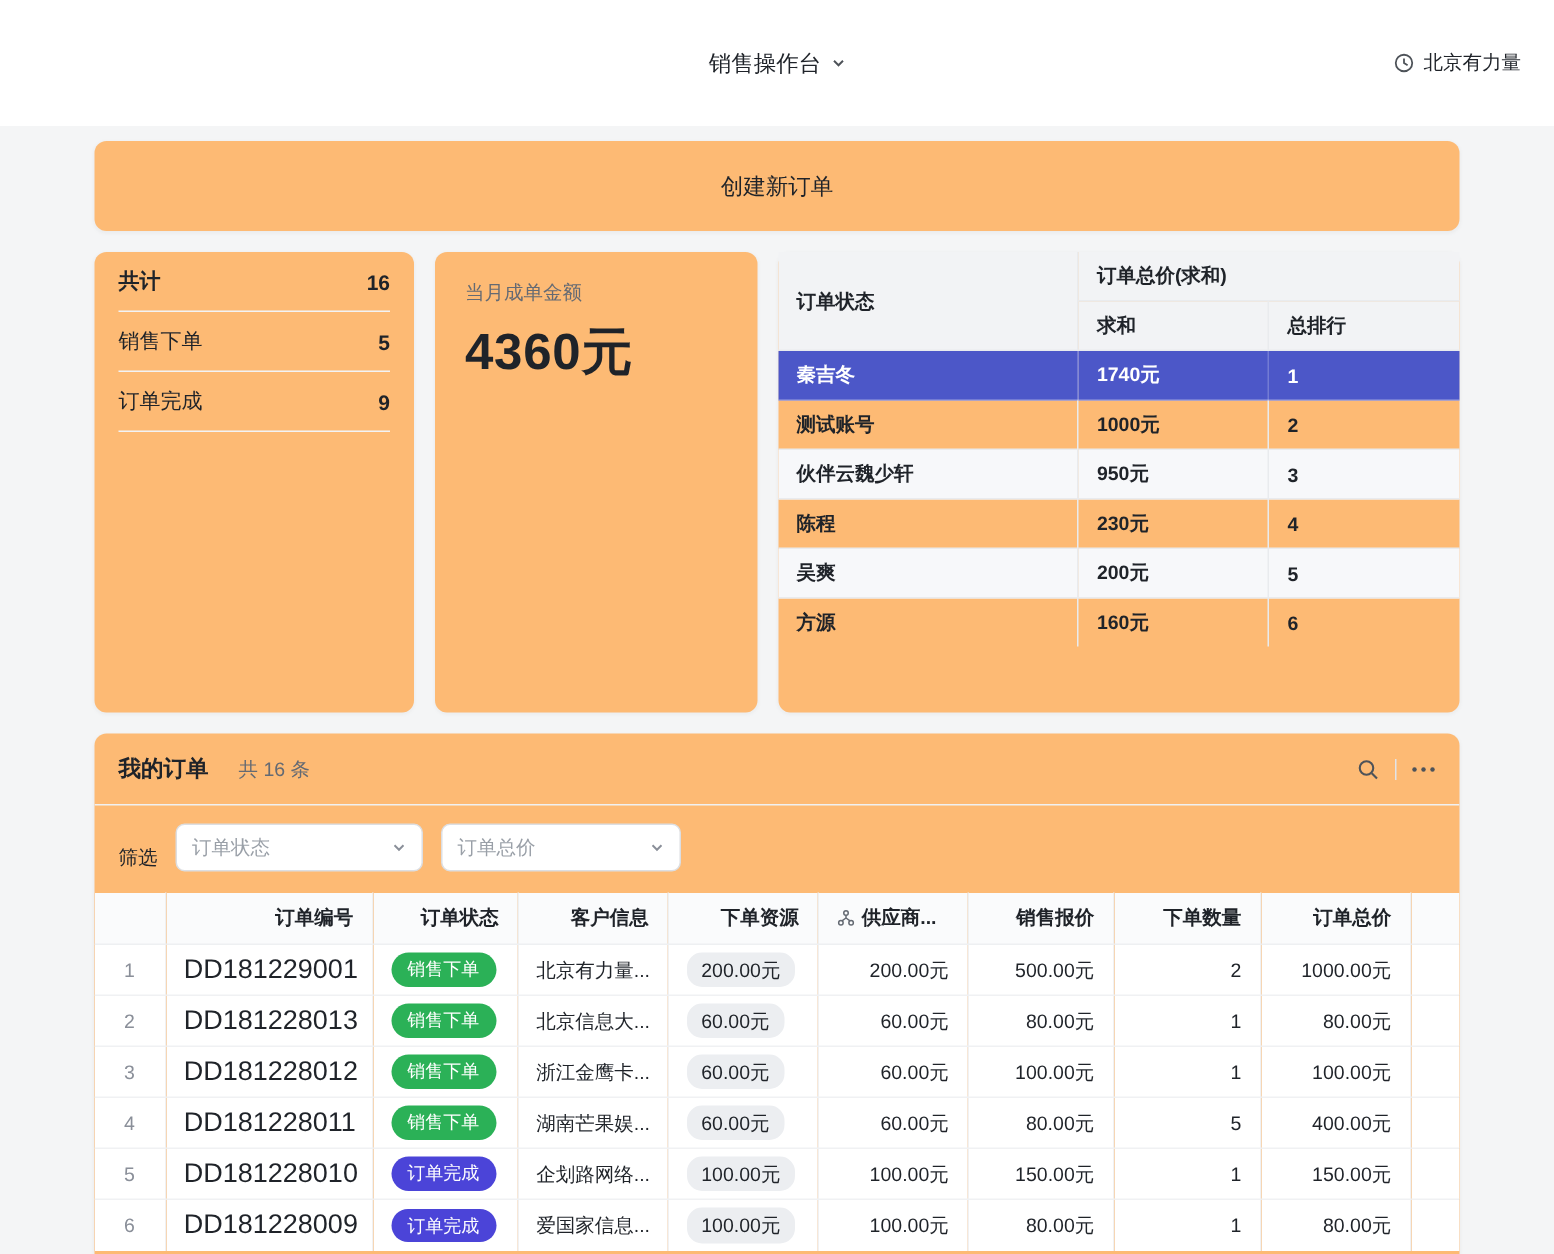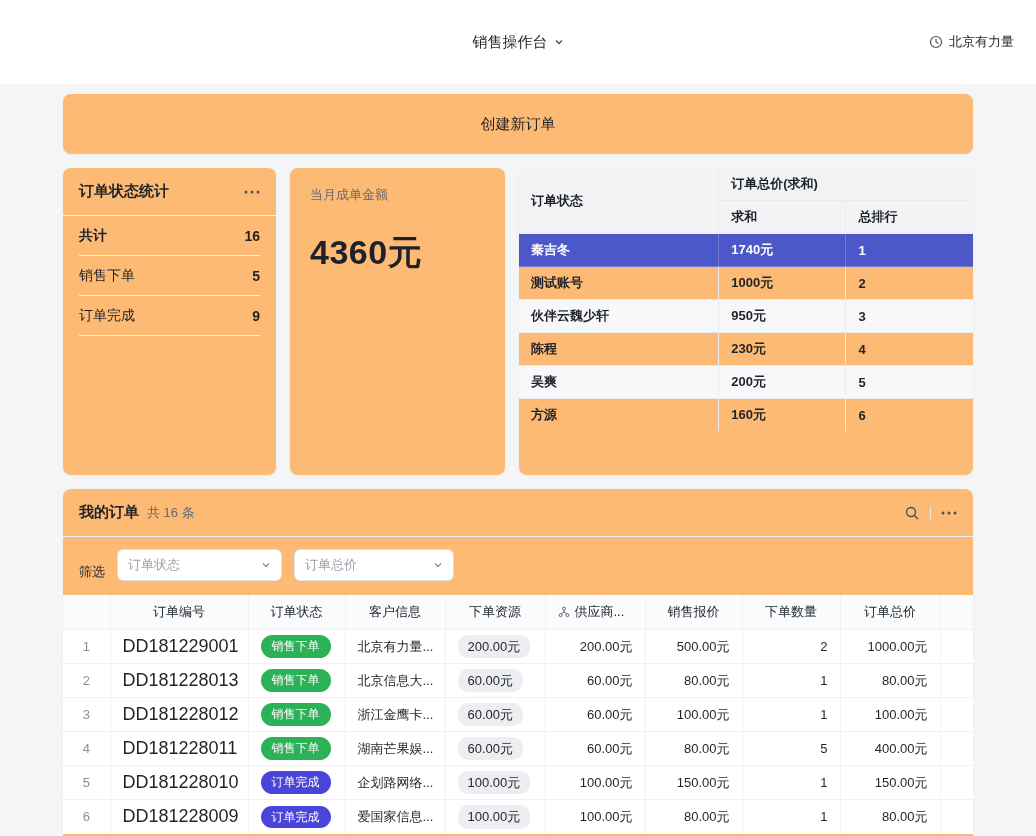--- a/index.html
+++ b/index.html
@@ -27,39 +27,39 @@
   .v-div{width:1px;height:14px;background:#e2e4e8}
   
   .status-card .card-head{border-bottom:1px solid #eef0f2}
   .status-list{padding:0 16px}
   .status-row{display:flex;justify-content:space-between;align-items:center;height:40px;border-bottom:1px solid #f2f3f5;font-size:14px}
   .status-row .status-val{font-weight:700}
   .status-row.total .status-label{font-weight:700}
   
   .amount-card{padding:18px 20px}
   .amount-title{font-size:13px;color:#646a73}
-  .amount-value{font-size:34px;font-weight:700;margin-top:26px;letter-spacing:.5px}
+  .amount-value{font-size:34px;font-weight:700;margin-top:8px;letter-spacing:.5px}
   
   .rank-table{width:100%;border-collapse:collapse;border-style:hidden;font-size:13px;table-layout:fixed}
   .rank-table th,.rank-table td{border:1px solid #e9ebee;padding:7px 12px;text-align:left;font-weight:700}
   .rank-table thead th{background:#f2f3f5;color:#1f2329}
   .rank-table tbody tr:nth-child(odd){background:#f7f8fa}
   .rank-table tbody tr.highlight td{background:#4c57c8;color:#fff;border-color:rgba(255,255,255,.22)}
   .col-person{width:44%}.col-sum{width:28%}.col-rank{width:28%}
   
   .orders-card{margin-top:14px;min-height:400px;overflow:hidden}
   .orders-head{display:flex;align-items:center;justify-content:space-between;padding:14px 16px;border-bottom:1px solid #f0f1f2}
-  .orders-head-left{display:flex;align-items:baseline;gap:8px}
+  .orders-head-left{display:flex;align-items:baseline;gap:20px}
   .orders-count{font-size:13px;color:#646a73}
   .filter-row{display:flex;align-items:flex-end;gap:12px;padding:12px 16px 14px}
   .filter-label{font-size:13px}
   .select{display:flex;align-items:center;justify-content:space-between;width:165px;height:32px;border:1px solid #dcdee2;border-radius:6px;padding:0 10px;color:#9aa0a8;font-size:13px;cursor:pointer;background:#fff}
   .select .caret{color:#8a8f99;display:flex;align-items:center}
   .orders-table{width:100%;border-collapse:collapse;border-style:hidden;font-size:13px;table-layout:fixed}
-  .orders-table th{background:#fafbfc;font-weight:400;text-align:center;padding:8px 12px;border:1px solid #eef0f2;white-space:nowrap;overflow:hidden}
+  .orders-table th{background:#fafbfc;font-weight:700;text-align:right;padding:8px 12px;border:1px solid #eef0f2;white-space:nowrap;overflow:hidden}
   .orders-table td{padding:0 12px;height:34px;border:1px solid #f0f1f3;white-space:nowrap;overflow:hidden;background:#fff}
   .orders-table .num{text-align:right}
   .orders-table .c-idx{text-align:center;color:#8a8f99}
   .orders-table .c-no{font-size:18px}
   .th-flex{display:flex;align-items:center;gap:5px}
   .th-flex .icon{display:flex;align-items:center;color:#646a73}
   .pill{display:inline-block;border-radius:999px;padding:3px 11px;font-size:12px;color:#fff;line-height:1.35}
   .pill[data-variant="green"]{background:#2bb157}
   .pill[data-variant="indigo"]{background:#4b44d8}
   .chip{display:inline-block;background:#eceef1;border-radius:10px;padding:3px 10px;font-size:13px;line-height:1.35}
@@ -89,30 +89,20 @@
 
 <div class="content">
 
   <div class="card create-card">
     <span>创建新订单</span>
   </div>
 
   <div class="cards-row">
 
     <div class="card status-card">
-      <div class="card-head">
-        <span class="card-title">订单状态统计</span>
-        <span class="icon-btn">
-          <svg width="16" height="4" viewBox="0 0 16 4" fill="currentColor">
-              <circle cx="2" cy="2" r="1.5"></circle>
-              <circle cx="8" cy="2" r="1.5"></circle>
-              <circle cx="14" cy="2" r="1.5"></circle>
-            </svg>
-        </span>
-      </div>
       <div class="status-list">
         <div class="status-row total">
           <span class="status-label">共计</span>
           <span class="status-val">16</span>
         </div>
         <div class="status-row">
           <span class="status-label">销售下单</span>
           <span class="status-val">5</span>
         </div>
         <div class="status-row">

